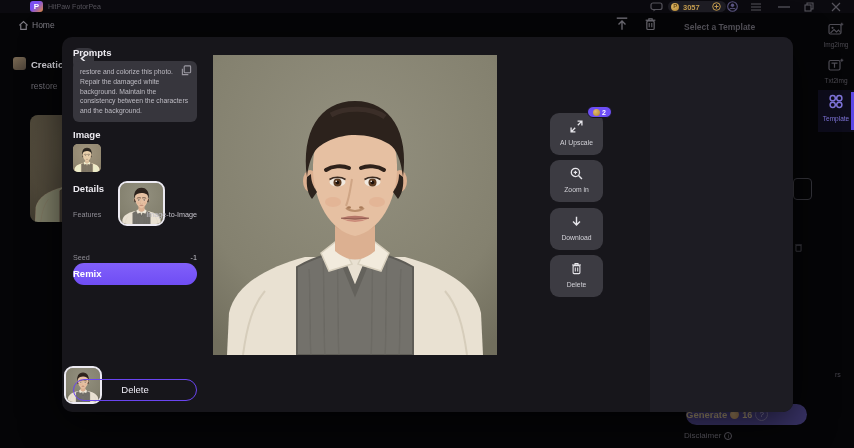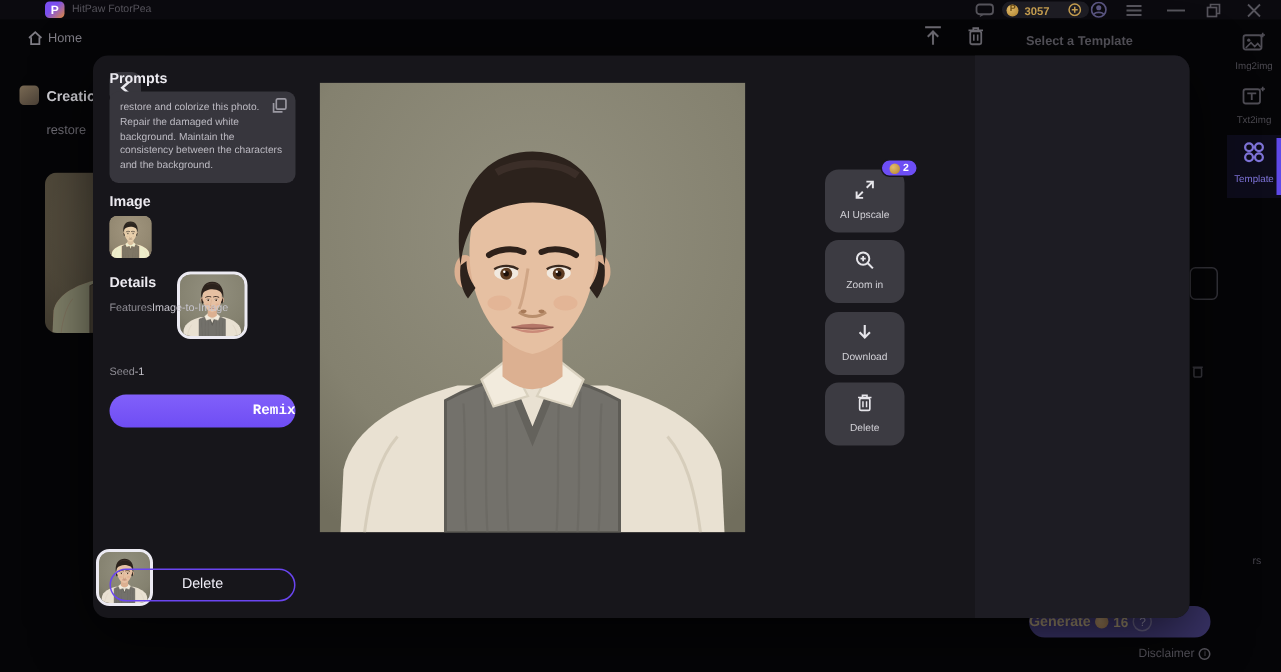--- a/index.html
+++ b/index.html
@@ -38,21 +38,21 @@
   .creations-icon { left:13px; top:57px; width:13px; height:13px; border-radius:3px;
      background:linear-gradient(145deg,#7a6a54,#4a4036); overflow:hidden; }
 
   
   .generate-pill { left:686px; top:404px; width:121px; height:21px; border-radius:11px; background:#393367;
      display:flex; align-items:center; justify-content:flex-start; padding-right:4px; gap:3px; }
   .generate-label { font-size:9.5px; font-weight:bold; color:#9d8e6d; }
   .generate-cost { font-size:9px; font-weight:bold; color:#9d8e6d; }
   .help-circle { width:13px; height:13px; border:1px solid #625d7d; border-radius:50%;
      color:#8b87a0; font-size:8px; text-align:center; line-height:12px; }
-  .disclaimer { left:759px; top:431px; font-size:8px; color:#55535b; display:flex; align-items:flex-end; gap:3px; }
+  .disclaimer { left:684px; top:431px; font-size:8px; color:#55535b; display:flex; align-items:flex-end; gap:3px; }
   .info-circle { width:8px; height:8px; border:1px solid #55535b; border-radius:50%; font-size:6px;
      text-align:center; line-height:7px; color:#55535b; }
   .bg-box { left:793px; top:178px; width:19px; height:22px; border:1px solid #35343b; border-radius:4px; }
   .bg-frag { left:835px; top:371px; font-size:7px; color:#46444c; }
 
   
   .modal { left:62px; top:37px; width:731px; height:375px; background:#17161b; border-radius:10px;
      box-shadow:0 10px 40px rgba(0,0,0,0.65); }
   .right-panel { left:588px; top:0; width:143px; height:375px; background:#1d1c23; border-radius:0 10px 10px 0; }
   .back-btn { left:11px; top:11px; width:21px; height:21px; background:#37363d; border-radius:6px;
@@ -73,26 +73,26 @@
   .badge-num { color:#fff; font-size:7px; font-weight:bold; }
 
   
   .p-head { left:11px; font-size:9.5px; font-weight:bold; color:#eceaf0; }
   .prompt-box { left:11px; top:24px; width:124px; height:61px; background:#37363d; border-radius:6px;
      padding:6px 8px 6px 7px; }
   .prompt-text { font-size:6.8px; line-height:9.8px; color:#bdbbc3; }
   .copy-btn { position:absolute; top:4px; right:5px; }
   .panel-thumb { left:11px; top:107px; width:28px; height:28px; border-radius:5px; overflow:hidden; background:#b4a386; }
   .panel-thumb svg { display:block; width:100%; height:100%; }
-  .detail-row { left:11px; width:124px; height:14.5px; display:flex; align-items:center; }
+  .detail-row { left:11px; width:124px; height:14.5px; display:flex; justify-content:space-between; align-items:center;margin-top:10px; }
   .d-label { font-size:7.2px; color:#8f8d95; }
   .d-value { font-size:7.2px; color:#c6c4cc; }
   .remix-btn { left:11px; top:226px; width:124px; height:22px; border-radius:11px;
      background:linear-gradient(180deg,#8160fa,#6f4df4); color:#fff; font-size:9.5px; font-weight:bold;
-     text-align:right; line-height:22px;font-family:Liberation Mono, monospace; }
+     text-align:left; line-height:22px; }
   .panel-delete-btn { left:11px; top:342px; width:124px; height:22px; border-radius:11px;
      border:1.5px solid #6a45f0; color:#efedf7; font-size:9.5px; text-align:center; line-height:19px; background:transparent; }
 
   .sepia { filter:sepia(0.65) saturate(0.85) brightness(0.93); }
   .dark-sepia { filter:sepia(0.7) brightness(0.5); }
 </style>
 </head>
 <body>
 
 <svg width="0" height="0" style="position:absolute">

